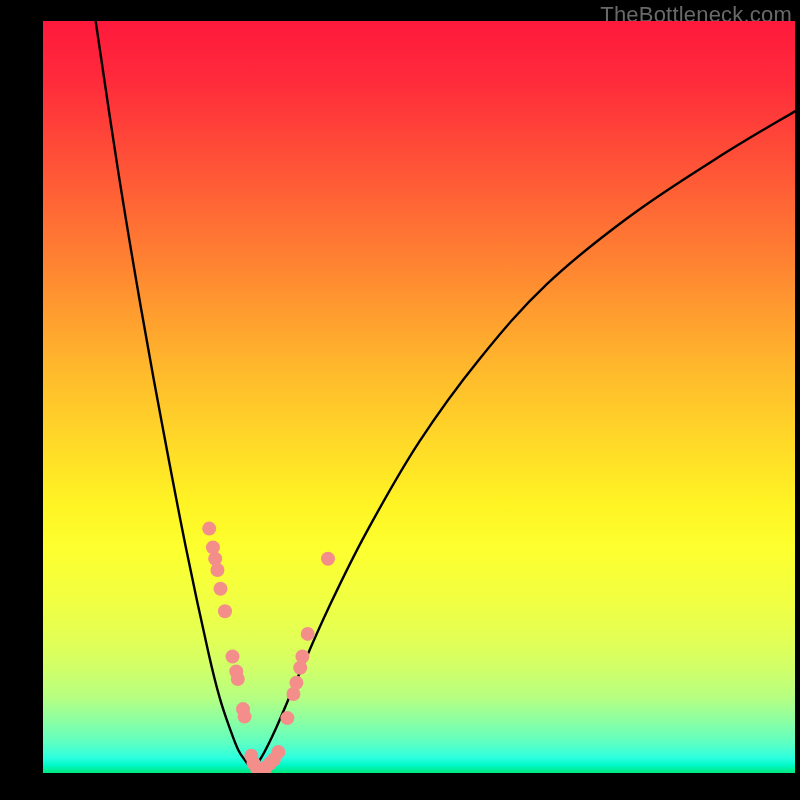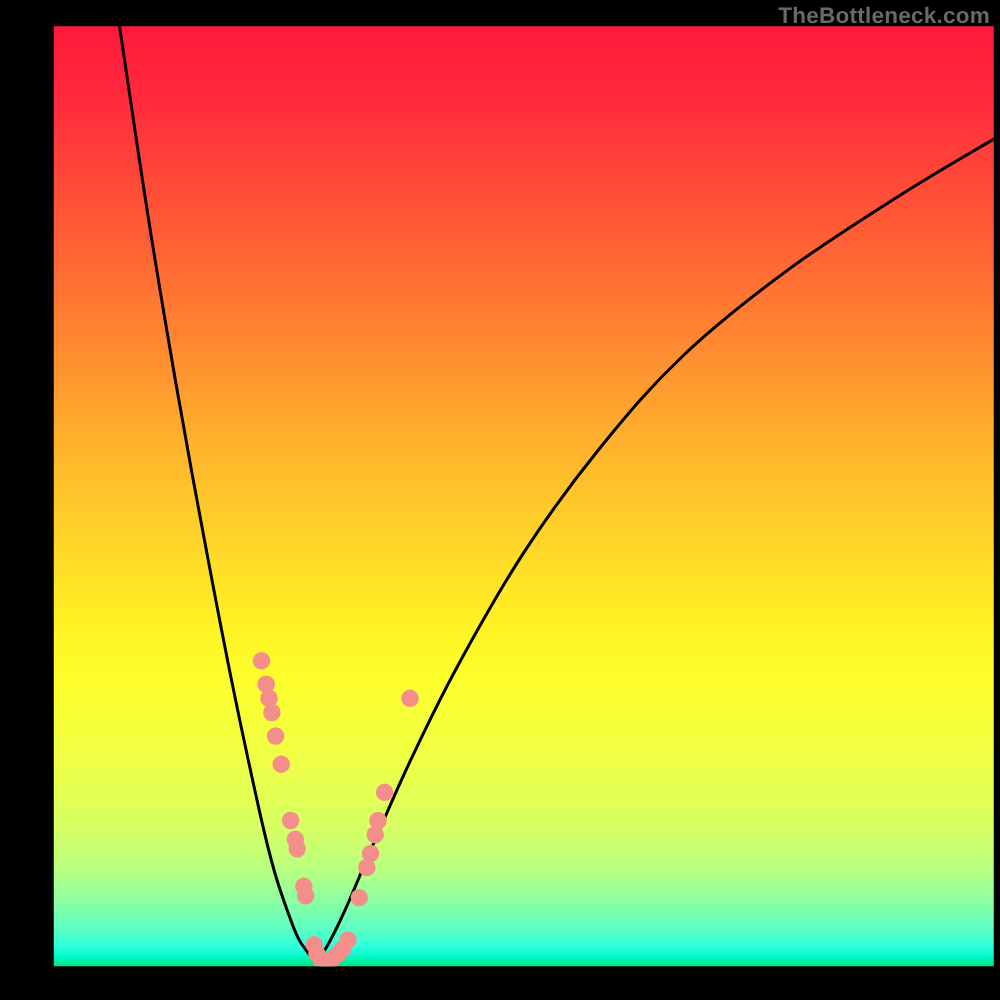--- a/index.html
+++ b/index.html
@@ -51,22 +51,22 @@
     position: absolute;
     inset: 0;
     width: 100%;
     height: 100%;
   }
   .watermark {
     position: absolute;
     top: 2px;
     right: 8px;
     font-family: Arial, Helvetica, sans-serif;
-    font-size: 18px;
-    font-weight: 700;
+    font-size: 22px;
+    font-weight: 400;
     color: #696969;
     letter-spacing: 0.2px;
     user-select: none;
   }
 </style>
 </head>
 <body>
 
 <div class="chart-wrap">
 

